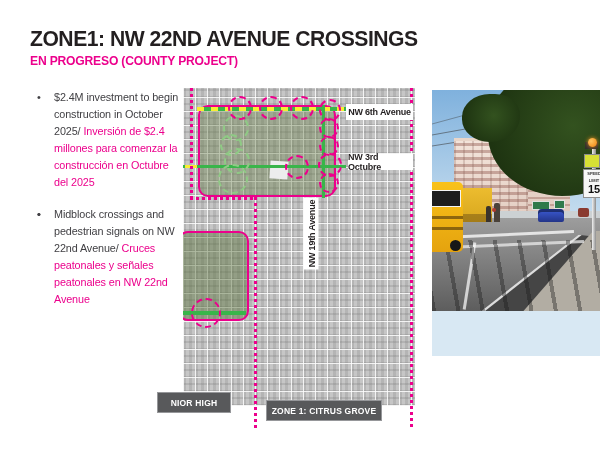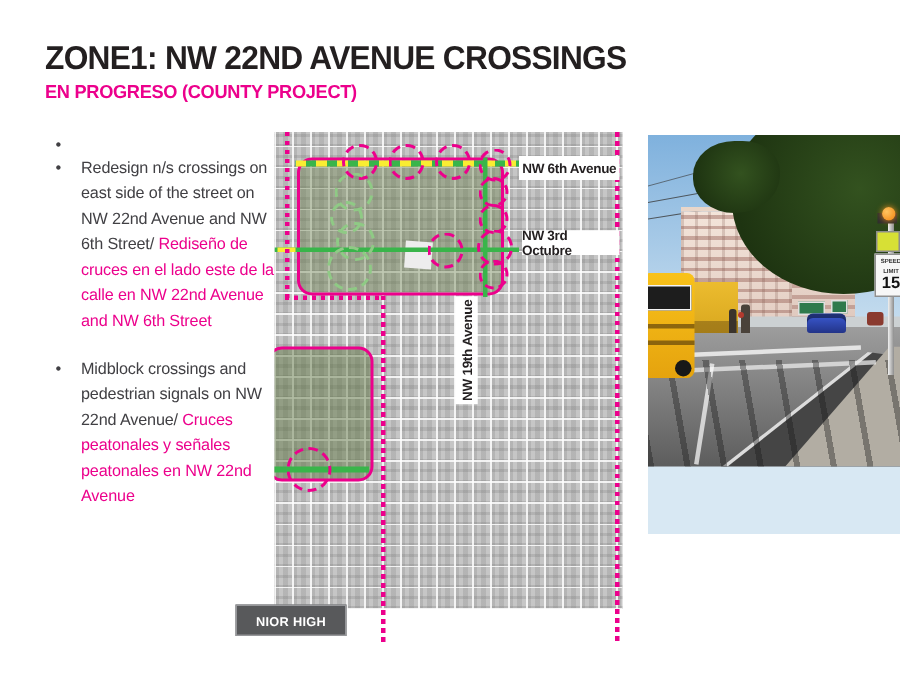--- a/index.html
+++ b/index.html
@@ -127,24 +127,24 @@
 <body>
 
 <div class="slide">
 
   <h1 class="title">ZONE1: NW 22ND AVENUE CROSSINGS</h1>
   <h2 class="subtitle">EN PROGRESO (COUNTY PROJECT)</h2>
 
   <div class="bullets">
     <div class="bullet">
       <span class="dot">•</span>
+      <p><span class="en">$2.4M investment to begin construction in October 2025/ </span><span class="es">Inversión de $2.4 millones para comenzar la construcción en Octubre del 2025</span></p>
     </div>
     <div class="bullet">
       <span class="dot">•</span>
-      <p><span class="en">Redesign n/s crossings on east side of the street on NW 22nd Avenue and NW 6th Street/ </span><span class="es">Rediseño de cruces en el lado este de la calle en NW 22nd Avenue and NW 6th Street</span></p>
     </div>
     <div class="bullet">
       <span class="dot">•</span>
       <p><span class="en">Midblock crossings and pedestrian signals on NW 22nd Avenue/ </span><span class="es">Cruces peatonales y señales peatonales en NW 22nd Avenue</span></p>
     </div>
   </div>
 
   <div class="map">
 
     <div class="zone-rect zr1">
@@ -177,21 +177,22 @@
     <div class="street-label" style="left:163px;top:16px;width:67px;height:16px;">NW 6th Avenue</div>
     <div class="street-label" style="left:165px;top:66px;width:65px;height:16px;">NW 3rd Octubre</div>
     <div class="street-label vert" style="left:92px;top:138px;width:72px;height:15px;">NW 19th Avenue</div>
   </div>
 
   <div class="dot-v" style="left:190px;top:88px;height:112px;"></div>
   <div class="dot-h" style="left:190px;top:197px;width:66px;"></div>
   <div class="dot-v" style="left:254px;top:197px;height:231px;"></div>
   <div class="dot-v" style="left:410px;top:88px;height:340px;"></div>
 
-  <div class="area-label" style="left:157px;top:403px;width:72px;height:19px;">NIOR HIGH</div>
+  <div class="area-label" style="left:157px;top:392px;width:72px;height:19px;">NIOR HIGH</div>
+  <div class="area-label" style="left:266px;top:400px;width:114px;height:19px;">ZONE 1: CITRUS GROVE</div>
 
   <div class="photo">
     <svg class="pwires" viewBox="0 0 183 221" preserveAspectRatio="none">
       <line x1="0" y1="45" x2="183" y2="12" stroke="#3b3b3b" stroke-width="0.7" opacity="0.8"></line>
       <line x1="0" y1="56" x2="183" y2="27" stroke="#3b3b3b" stroke-width="0.7" opacity="0.8"></line>
       <line x1="0" y1="34" x2="125" y2="0" stroke="#3b3b3b" stroke-width="0.6" opacity="0.7"></line>
       <line x1="30" y1="72" x2="183" y2="42" stroke="#3b3b3b" stroke-width="0.6" opacity="0.6"></line>
     </svg>
     <div class="apt"></div>
     <div class="apt2"></div>

